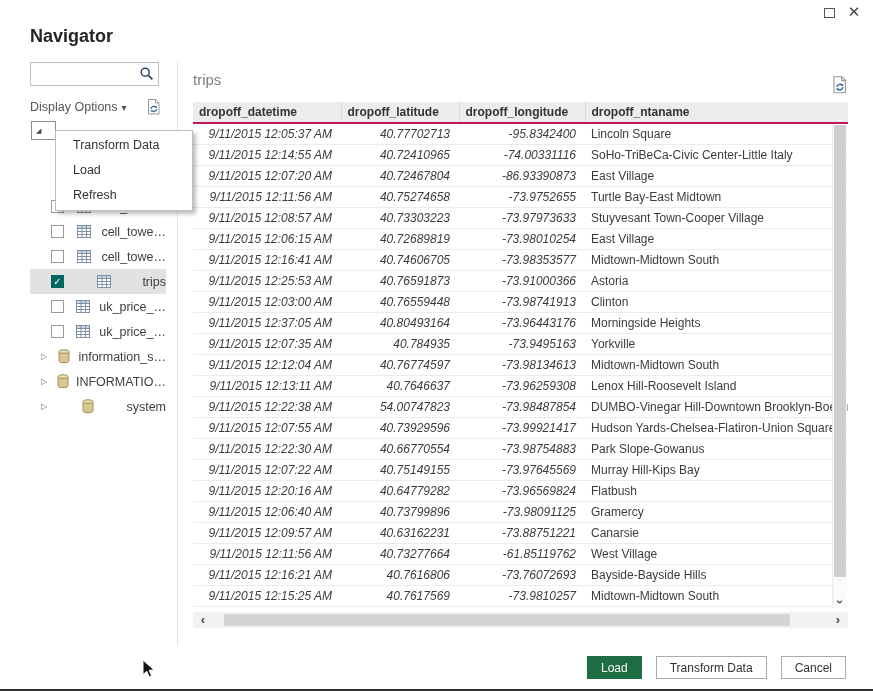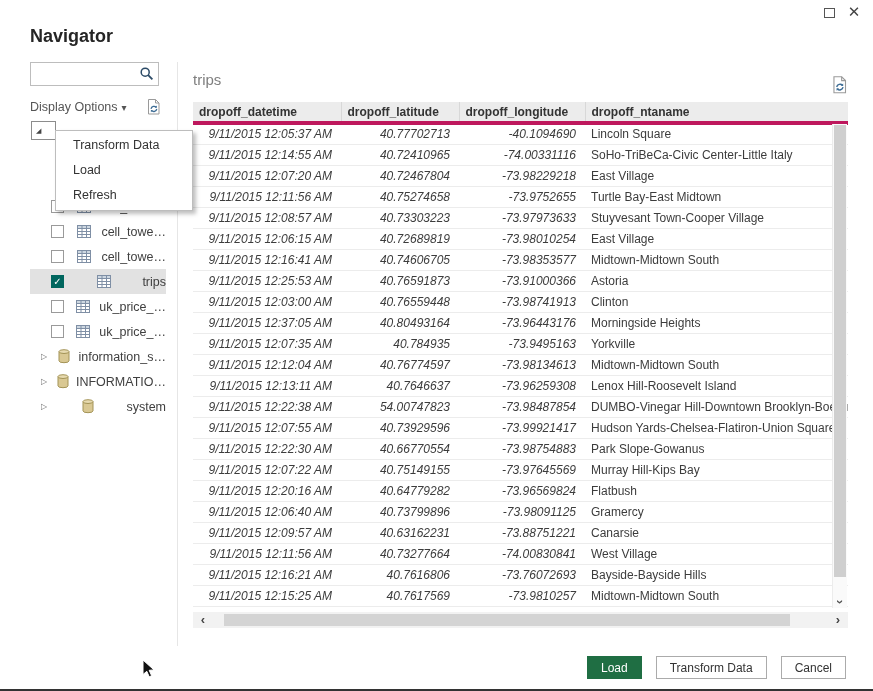--- a/index.html
+++ b/index.html
@@ -39,21 +39,21 @@
   
   .menu { position:absolute; left:55px; top:130px; width:138px; background:#fff; border:1px solid #bdbdbd; box-shadow:3px 3px 4px rgba(0,0,0,.25); z-index:5; padding:2px 0; }
   .menu-item { height:25px; line-height:25px; padding-left:17px; font-size:12.5px; color:#333; cursor:default; }
 
   
   .pv-title { position:absolute; left:193px; top:71px; font-size:15px; color:#7f7f7f; }
   .pv-refresh { position:absolute; left:830px; top:74px; }
 
   .grid { position:absolute; left:193px; top:102px; }
   table { table-layout:fixed; width:655px; border-collapse:collapse; }
-  thead th { height:21px; background:#ececec; font-weight:bold; font-size:12px; text-align:left; padding:0 0 0 6px; border-left:1px solid #d8d8d8; border-bottom:4px solid #be185d; color:#333; overflow:hidden; white-space:nowrap; }
+  thead th { height:21px; background:#ececec; font-weight:bold; font-size:12px; text-align:left; padding:0 0 0 6px; border-left:1px solid #d8d8d8; border-bottom:2px solid #be185d; color:#333; overflow:hidden; white-space:nowrap; }
   thead th:first-child { border-left:none; }
   tbody td { height:21px; font-size:12px; border-bottom:1px solid #ececec; white-space:nowrap; overflow:hidden; color:#3c3c3c; }
   td.c0, td.c1, td.c2 { font-style:italic; text-align:right; padding-right:9px; }
   td.c3 { padding-left:6px; }
 
   
   .vscroll { position:absolute; left:832px; top:124px; width:15px; height:484px; background:#fafafa; border-left:1px solid #ececec; }
   .vthumb { position:absolute; left:1px; top:1px; width:12px; height:452px; background:#cfcfcf; }
   .vdown { position:absolute; left:0; bottom:0; width:15px; height:16px; text-align:center; color:#555; }
   .vdown span { display:inline-block; transform:rotate(90deg); font-size:13px; font-weight:bold; line-height:16px; }
@@ -251,33 +251,33 @@
           <th>dropoff_datetime</th>
           <th>dropoff_latitude</th>
           <th>dropoff_longitude</th>
           <th>dropoff_ntaname</th>
         </tr>
       </thead>
     <tbody id="grid-body">
         <tr>
           <td class="c0">9/11/2015 12:05:37 AM</td>
           <td class="c1">40.77702713</td>
-          <td class="c2">-40.1094690</td>
+          <td class="c2">-95.8342400</td>
           <td class="c3">Lincoln Square</td>
         </tr>
         <tr>
           <td class="c0">9/11/2015 12:14:55 AM</td>
           <td class="c1">40.72410965</td>
           <td class="c2">-74.00331116</td>
           <td class="c3">SoHo-TriBeCa-Civic Center-Little Italy</td>
         </tr>
         <tr>
           <td class="c0">9/11/2015 12:07:20 AM</td>
           <td class="c1">40.72467804</td>
-          <td class="c2">-73.98229218</td>
+          <td class="c2">-86.93390873</td>
           <td class="c3">East Village</td>
         </tr>
         <tr>
           <td class="c0">9/11/2015 12:11:56 AM</td>
           <td class="c1">40.75274658</td>
           <td class="c2">-73.9752655</td>
           <td class="c3">Turtle Bay-East Midtown</td>
         </tr>
         <tr>
           <td class="c0">9/11/2015 12:08:57 AM</td>
@@ -371,21 +371,21 @@
         </tr>
         <tr>
           <td class="c0">9/11/2015 12:09:57 AM</td>
           <td class="c1">40.63162231</td>
           <td class="c2">-73.88751221</td>
           <td class="c3">Canarsie</td>
         </tr>
         <tr>
           <td class="c0">9/11/2015 12:11:56 AM</td>
           <td class="c1">40.73277664</td>
-          <td class="c2">-74.00830841</td>
+          <td class="c2">-61.85119762</td>
           <td class="c3">West Village</td>
         </tr>
         <tr>
           <td class="c0">9/11/2015 12:16:21 AM</td>
           <td class="c1">40.7616806</td>
           <td class="c2">-73.76072693</td>
           <td class="c3">Bayside-Bayside Hills</td>
         </tr>
         <tr>
           <td class="c0">9/11/2015 12:15:25 AM</td>

